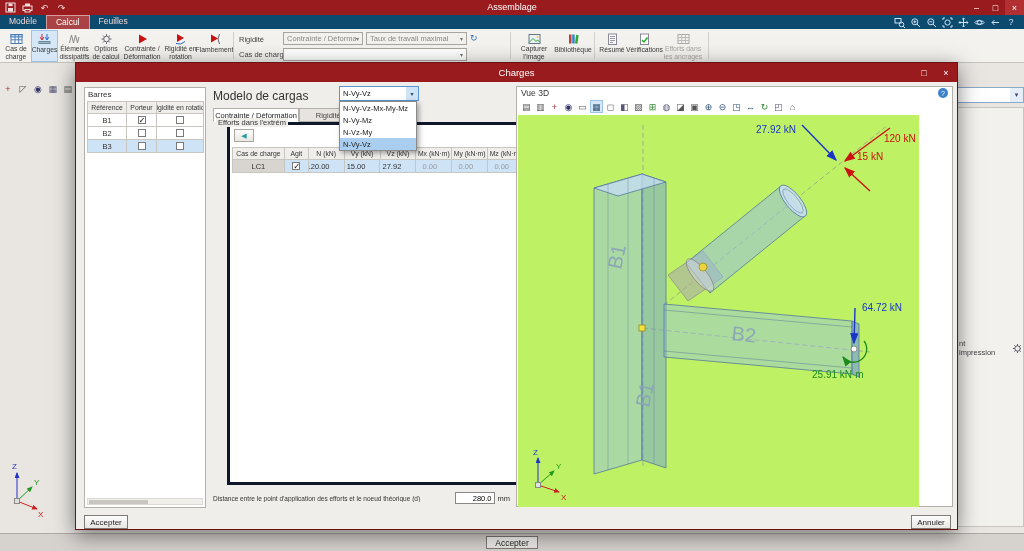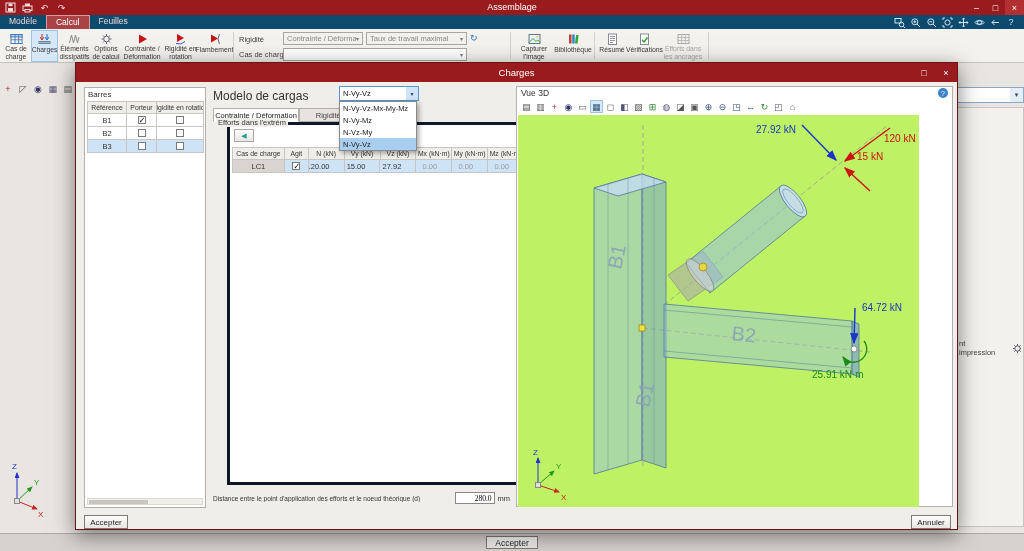--- a/index.html
+++ b/index.html
@@ -83,21 +83,21 @@
   .dd-item{height:12px;font-size:7.5px;color:#222;display:flex;align-items:center;padding-left:3px;white-space:nowrap}
   .dd-item.sel{background:#a9cef0}
   .tabs{position:absolute;left:2px;top:22px;display:flex}
   .tab{height:14px;font-size:7.5px;display:flex;align-items:center;justify-content:center;padding:0 5px;border:1px solid #b3b0ac;background:#e7e4e0;color:#444;overflow:hidden;white-space:nowrap}
   .tab.active{background:#fff;border-bottom-color:#fff;color:#222}
   .gbox{position:absolute;left:16px;top:36px;width:299px;height:363px;background:#fff;border:3px solid #0f172a}
   .glabel{position:absolute;left:5px;top:31.5px;font-size:7.5px;color:#333;background:#f0eeea;padding:0 2px;z-index:2;max-width:120px;overflow:hidden;white-space:nowrap}
   .backbtn{position:absolute;left:4px;top:4px;width:20px;height:13px;border:1px solid #aaa7a3;background:linear-gradient(#fcfcfc,#e9e7e3);display:flex;align-items:center;justify-content:center;font-size:7px;color:#1f9a9a}
   .distrow{position:absolute;left:2px;top:404px;width:297px;height:16px;display:flex;align-items:center;gap:3px}
   .distrow .lbl{flex:1;font-size:6.5px;color:#333;white-space:nowrap;overflow:hidden}
-  .distrow input{width:40px;height:12px;border:1px solid #8a8784;font-size:7.5px;text-align:right;padding-right:2px;font-family:Liberation Serif, serif}
+  .distrow input{width:40px;height:12px;border:1px solid #8a8784;font-size:7.5px;text-align:right;padding-right:2px;font-family:Liberation Sans, sans-serif}
   .distrow .unit{font-size:7.5px;color:#333}
 
   
   .v3d{position:absolute;left:440px;top:23px;width:437px;height:421px;background:#fff;border:1px solid #b3b0ac}
   .v3d-title{position:absolute;left:4px;top:1px;font-size:8.5px;color:#333}
   .v3d-help{position:absolute;right:4px;top:1px;width:10px;height:10px;border-radius:50%;background:#3c82c8;color:#fff;font-size:7px;display:flex;align-items:center;justify-content:center}
   .v3d-tools{position:absolute;left:3px;top:13px;height:15px;display:flex;gap:1px}
   .vt{width:13px;height:13px;display:flex;align-items:center;justify-content:center;font-size:9px;border:1px solid transparent}
   .vt.active{background:#d6e8f8;border-color:#9cc3e6}
   .vp-wrap{position:absolute;left:1px;top:28px;width:401px;height:392px;background:#bef264;overflow:hidden}

